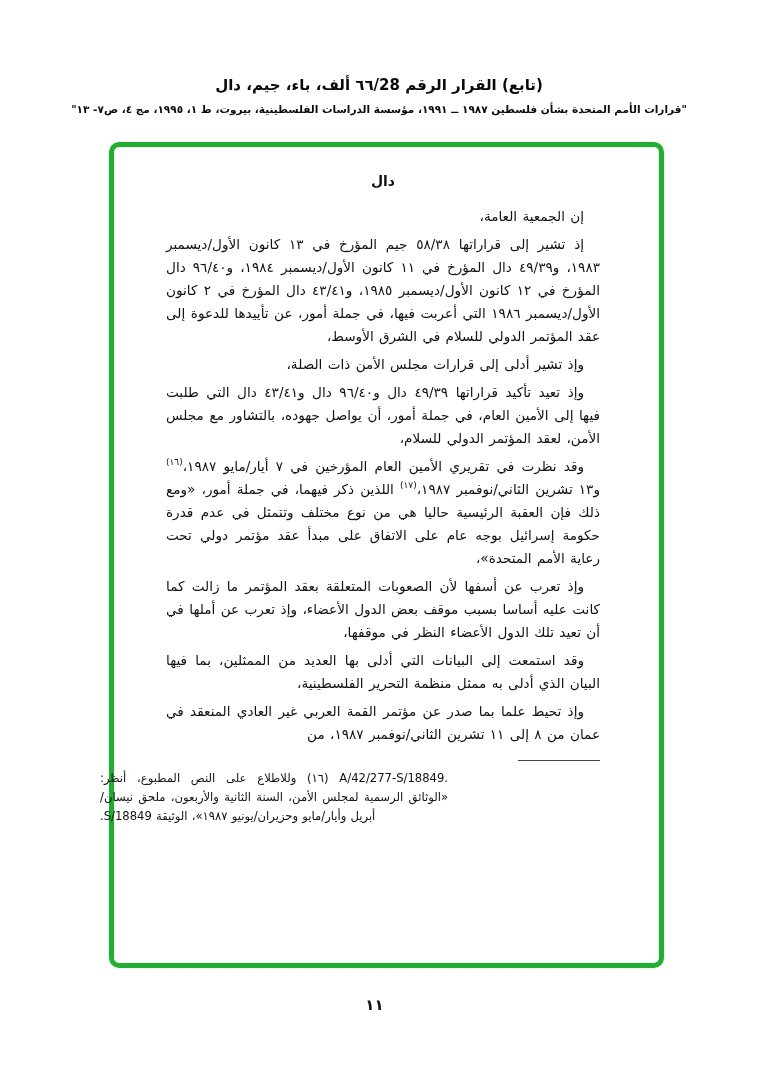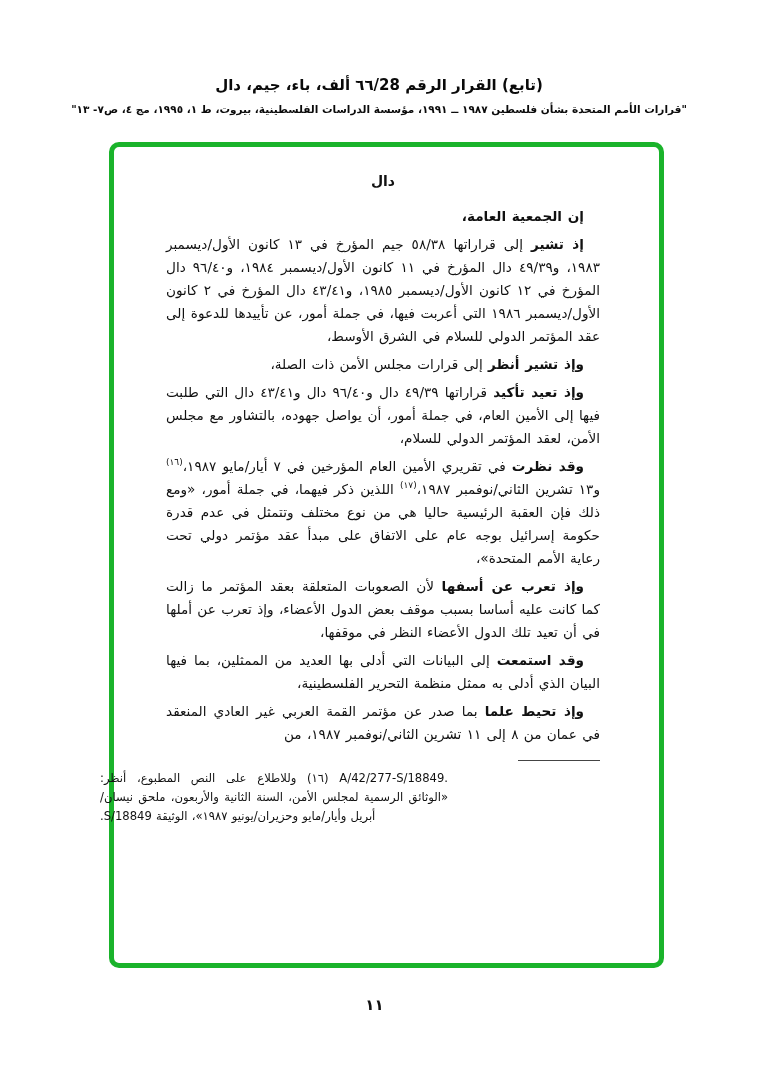--- a/index.html
+++ b/index.html
@@ -23,21 +23,21 @@
     position:absolute;top:26px;left:52px;right:59px;
     direction:rtl;
   }
   .section-heading{
     text-align:center;font-weight:bold;font-size:14px;margin-bottom:16px;
   }
   .para{
     margin:0 0 5px 0;font-size:13.6px;line-height:23px;
     text-align:justify;text-indent:16px;word-spacing:1px;
   }
-  .para .b{font-weight:bold;}
+  .para .b{font-weight:normal;}
   .para sup{font-size:9px;line-height:0;}
   .fn-sep{
     width:82px;border-top:1.5px solid #444;margin:14px 0 8px auto;
     margin-right:0;margin-left:auto; 
   }
   .fn-block{width:348px;margin-right:152px;}
   .footnote{
     font-size:11.6px;line-height:19px;text-align:justify;
     -moz-text-align-last:left;text-align-last:left;
     margin:0 0 6px 0;word-spacing:0.5px;
@@ -55,21 +55,21 @@
   <div class="header-title">(تابع) القرار الرقم ٦٦/28 ألف، باء، جيم، دال</div>
   <div class="header-source">"قرارات الأمم المتحدة بشأن فلسطين ١٩٨٧ ــ ١٩٩١، مؤسسة الدراسات الفلسطينية، بيروت، ط ١، ١٩٩٥، مج ٤، ص٧- ١٣"</div>
 </div>
 
 <div class="frame">
   <div class="content">
     <div class="section-heading">دال</div>
     <div id="paragraphs">
         <p class="para"><span class="b">إن الجمعية العامة،</span></p>
         <p class="para"><span class="b">إذ تشير</span><span class=""> إلى قراراتها ٥٨/٣٨ جيم المؤرخ في ١٣ كانون الأول/ديسمبر ١٩٨٣، و٤٩/٣٩ دال المؤرخ في ١١ كانون الأول/ديسمبر ١٩٨٤، و٩٦/٤٠ دال المؤرخ في ١٢ كانون الأول/ديسمبر ١٩٨٥، و٤٣/٤١ دال المؤرخ في ٢ كانون الأول/ديسمبر ١٩٨٦ التي أعربت فيها، في جملة أمور، عن تأييدها للدعوة إلى عقد المؤتمر الدولي للسلام في الشرق الأوسط،</span></p>
-        <p class="para"><span class="b">وإذ تشير أنظر</span><span class=""> إلى قرارات مجلس الأمن ذات الصلة،</span></p>
+        <p class="para"><span class="b">وإذ تشير أدلى</span><span class=""> إلى قرارات مجلس الأمن ذات الصلة،</span></p>
         <p class="para"><span class="b">وإذ تعيد تأكيد</span><span class=""> قراراتها ٤٩/٣٩ دال و٩٦/٤٠ دال و٤٣/٤١ دال التي طلبت فيها إلى الأمين العام، في جملة أمور، أن يواصل جهوده، بالتشاور مع مجلس الأمن، لعقد المؤتمر الدولي للسلام،</span></p>
         <p class="para"><span class="b">وقد نظرت</span><span class=""> في تقريري الأمين العام المؤرخين في ٧ أيار/مايو ١٩٨٧،</span><sup>(١٦)</sup><span class=""> و١٣ تشرين الثاني/نوفمبر ١٩٨٧،</span><sup>(١٧)</sup><span class=""> اللذين ذكر فيهما، في جملة أمور، «ومع ذلك فإن العقبة الرئيسية حاليا هي من نوع مختلف وتتمثل في عدم قدرة حكومة إسرائيل بوجه عام على الاتفاق على مبدأ عقد مؤتمر دولي تحت رعاية الأمم المتحدة»،</span></p>
         <p class="para"><span class="b">وإذ تعرب عن أسفها</span><span class=""> لأن الصعوبات المتعلقة بعقد المؤتمر ما زالت كما كانت عليه أساسا بسبب موقف بعض الدول الأعضاء، وإذ تعرب عن أملها في أن تعيد تلك الدول الأعضاء النظر في موقفها،</span></p>
         <p class="para"><span class="b">وقد استمعت</span><span class=""> إلى البيانات التي أدلى بها العديد من الممثلين، بما فيها البيان الذي أدلى به ممثل منظمة التحرير الفلسطينية،</span></p>
         <p class="para"><span class="b">وإذ تحيط علما</span><span class=""> بما صدر عن مؤتمر القمة العربي غير العادي المنعقد في عمان من ٨ إلى ١١ تشرين الثاني/نوفمبر ١٩٨٧، من</span></p>
       </div>
     <div class="fn-sep"></div>
     <div class="fn-block" id="footnotes">
         <p class="footnote"><span class="fn-head" dir="ltr">(١٦) A/42/277-S/18849.</span><span> وللاطلاع على النص المطبوع، أنظر: «الوثائق الرسمية لمجلس الأمن، السنة الثانية والأربعون، ملحق نيسان/أبريل وأيار/مايو وحزيران/يونيو ١٩٨٧»، الوثيقة S/18849.</span></p>
       </div>

